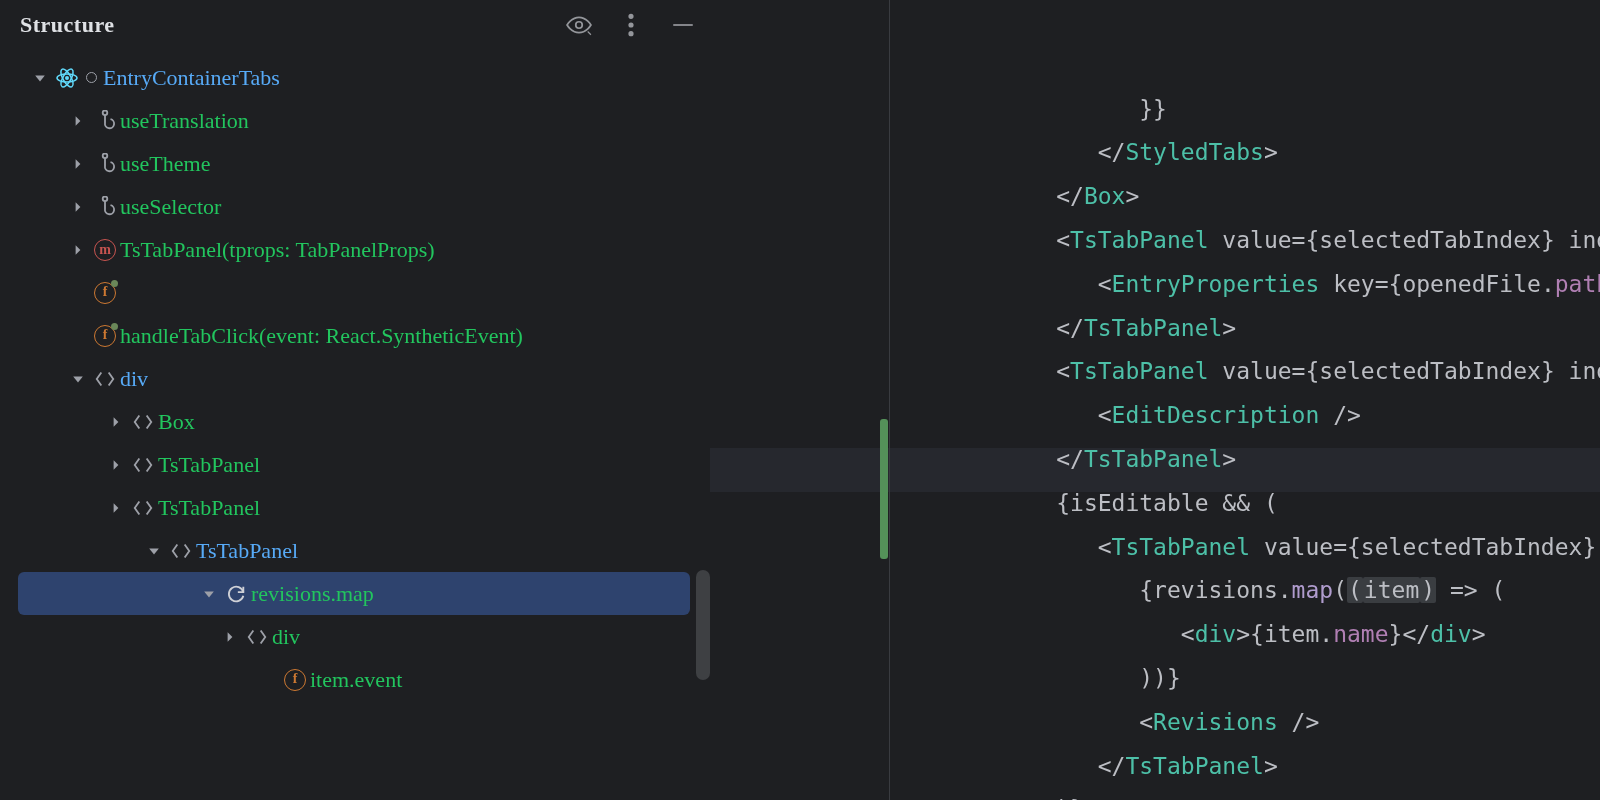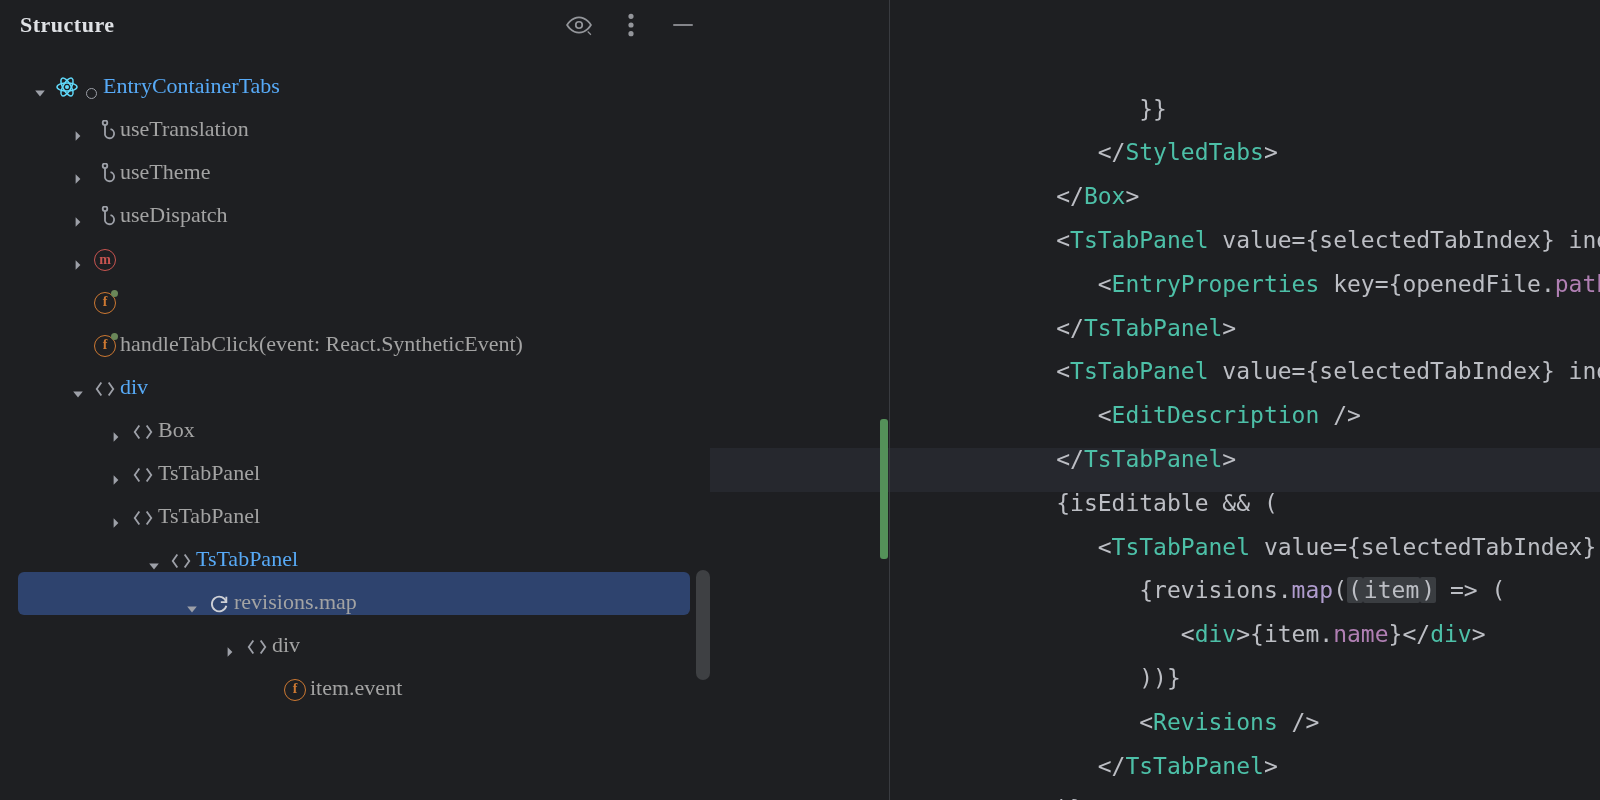--- a/index.html
+++ b/index.html
@@ -45,30 +45,31 @@
     .icon-btn { width: 26px; height: 26px; display:flex; align-items:center; justify-content:center; opacity:0.75; }
     .icon-btn svg { stroke: #bcbec4; fill: none; stroke-width: 1.6; }
     
     .tree {
       flex: 1;
       overflow: hidden;
       padding: 6px 0 0 0;
     }
     .tree-row {
       display: flex;
-      align-items: flex-end;
+      align-items: center;
       height: 43px;
       font-size: 22px;
       white-space: nowrap;
       padding-right: 10px;
     }
     .tree-row.selected {
       background: #2e436e;
       margin: 0 20px 0 18px;
       border-radius: 6px;
+      padding-left: 17px;
     }
     .tree-row.selected .indent-spacer:first-child { width: 0; }
     
     .arrow {
       width: 24px;
       display: inline-flex;
       justify-content: center;
       align-items: center;
       color: #9da0a8;
       font-size: 16px;
@@ -77,21 +78,21 @@
     .arrow svg { width: 12px; height: 12px; fill: #9da0a8; }
     .arrow.none { visibility: hidden; }
     
     .node-icon {
       width: 30px;
       display: inline-flex;
       justify-content: center;
       align-items: center;
       flex: none;
     }
-    .node-label { color: #a3a3a3; }
+    .node-label { color: #22c55e; }
     .node-label.blue { color: #57aaf7; }
     
     .indent-spacer { display:inline-block; flex:none; }
     
     
     .ico-react svg { width:24px; height:24px; }
     .dot-open { width:11px; height:11px; border:1.8px solid #9da0a8; border-radius:50%; display:inline-block; margin-left:4px; margin-right:6px;}
     
     .ico-hook svg { width:22px; height:22px; stroke:#9da0a8; fill:none; stroke-width:2; }
     .ico-m { width:22px; height:22px; border:1.8px solid #c75450; border-radius:50%; color:#c75450; font-size:14px; line-height:19px; text-align:center; font-weight:600;}
@@ -238,32 +239,33 @@
           <svg viewBox="0 0 10 10">
             <path d="M3 1 L7 5 L3 9 Z"></path>
           </svg>
         </span>
         <span class="node-icon ico-hook">
           <svg viewBox="0 0 24 24">
             <path d="M12 3 V14 A5 5 0 1 0 18 10"></path>
             <circle cx="12" cy="3" r="2.5" fill="#1e1f22"></circle>
           </svg>
         </span>
-        <span class="node-label">useDispatch</span>
+        <span class="node-label">useSelector</span>
       </div>
       <div class="tree-row">
         <span class="indent-spacer" style="width:66px"></span>
         <span class="arrow">
           <svg viewBox="0 0 10 10">
             <path d="M3 1 L7 5 L3 9 Z"></path>
           </svg>
         </span>
         <span class="node-icon">
           <span class="ico-m">m</span>
         </span>
+        <span class="node-label">TsTabPanel(tprops: TabPanelProps)</span>
       </div>
       <div class="tree-row">
         <span class="indent-spacer" style="width:66px"></span>
         <span class="arrow none"></span>
         <span class="node-icon">
           <span class="ico-f">f</span>
         </span>
       </div>
       <div class="tree-row">
         <span class="indent-spacer" style="width:66px"></span>

